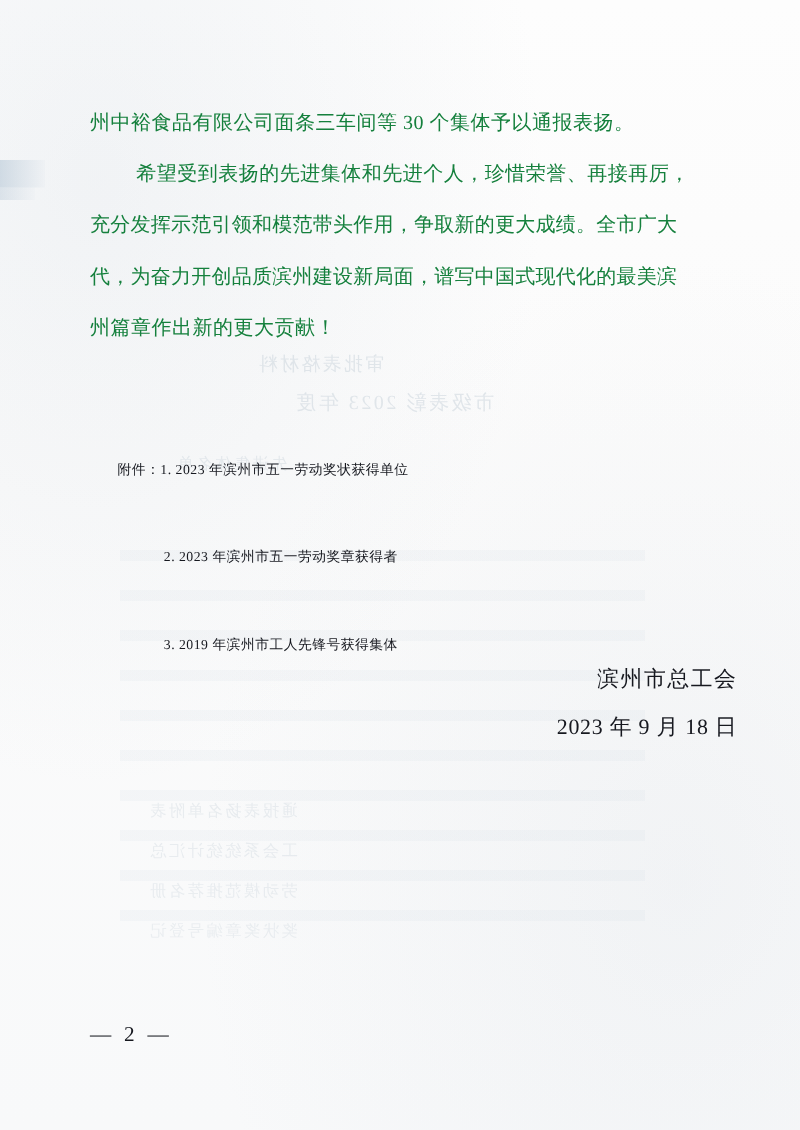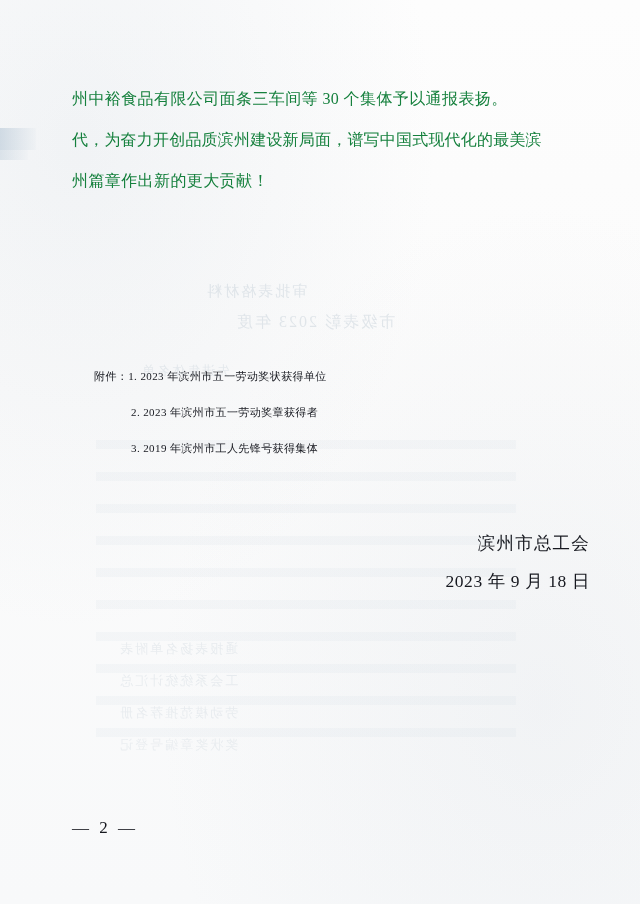--- a/index.html
+++ b/index.html
@@ -116,21 +116,21 @@
     top: 358px;
     width: 470px;
   }
   .attach-line {
     font-size: 11px;
     line-height: 36px;
     letter-spacing: 0.4px;
     white-space: nowrap;
     color: #16181f;
   }
-  .attach-line.sub { padding-left: 37px; }
+  .attach-line.sub { padding-left: 37px; margin-top: 34px; }
 
   
   .signature {
     position: absolute;
     left: 400px;
     top: 524px;
     width: 190px;
     text-align: right;
   }
   .sig-line {
@@ -166,20 +166,22 @@
   <div class="ghost g1">审批表格材料</div>
   <div class="ghost g2">市级表彰 2023 年度</div>
   <div class="ghost g3">先进集体名单</div>
   <div class="ghost g4">通报表扬名单附表</div>
   <div class="ghost g5">工会系统统计汇总</div>
   <div class="ghost g6">劳动模范推荐名册</div>
   <div class="ghost g7">奖状奖章编号登记</div>
 
   <div class="body-block">
     <div class="p-line">州中裕食品有限公司面条三车间等 30 个集体予以通报表扬。</div>
+    <div class="p-line indent">希望受到表扬的先进集体和先进个人，珍惜荣誉、再接再厉，</div>
+    <div class="p-line spread">充分发挥示范引领和模范带头作用，争取新的更大成绩。全市广大</div>
     <div class="p-line spread">代，为奋力开创品质滨州建设新局面，谱写中国式现代化的最美滨</div>
     <div class="p-line">州篇章作出新的更大贡献！</div>
   </div>
 
   <div class="attach">
     <div class="attach-line"><span>附件：</span><span>1. 2023 年滨州市五一劳动奖状获得单位</span></div>
     <div class="attach-line sub">2. 2023 年滨州市五一劳动奖章获得者</div>
     <div class="attach-line sub">3. 2019 年滨州市工人先锋号获得集体</div>
   </div>
 

